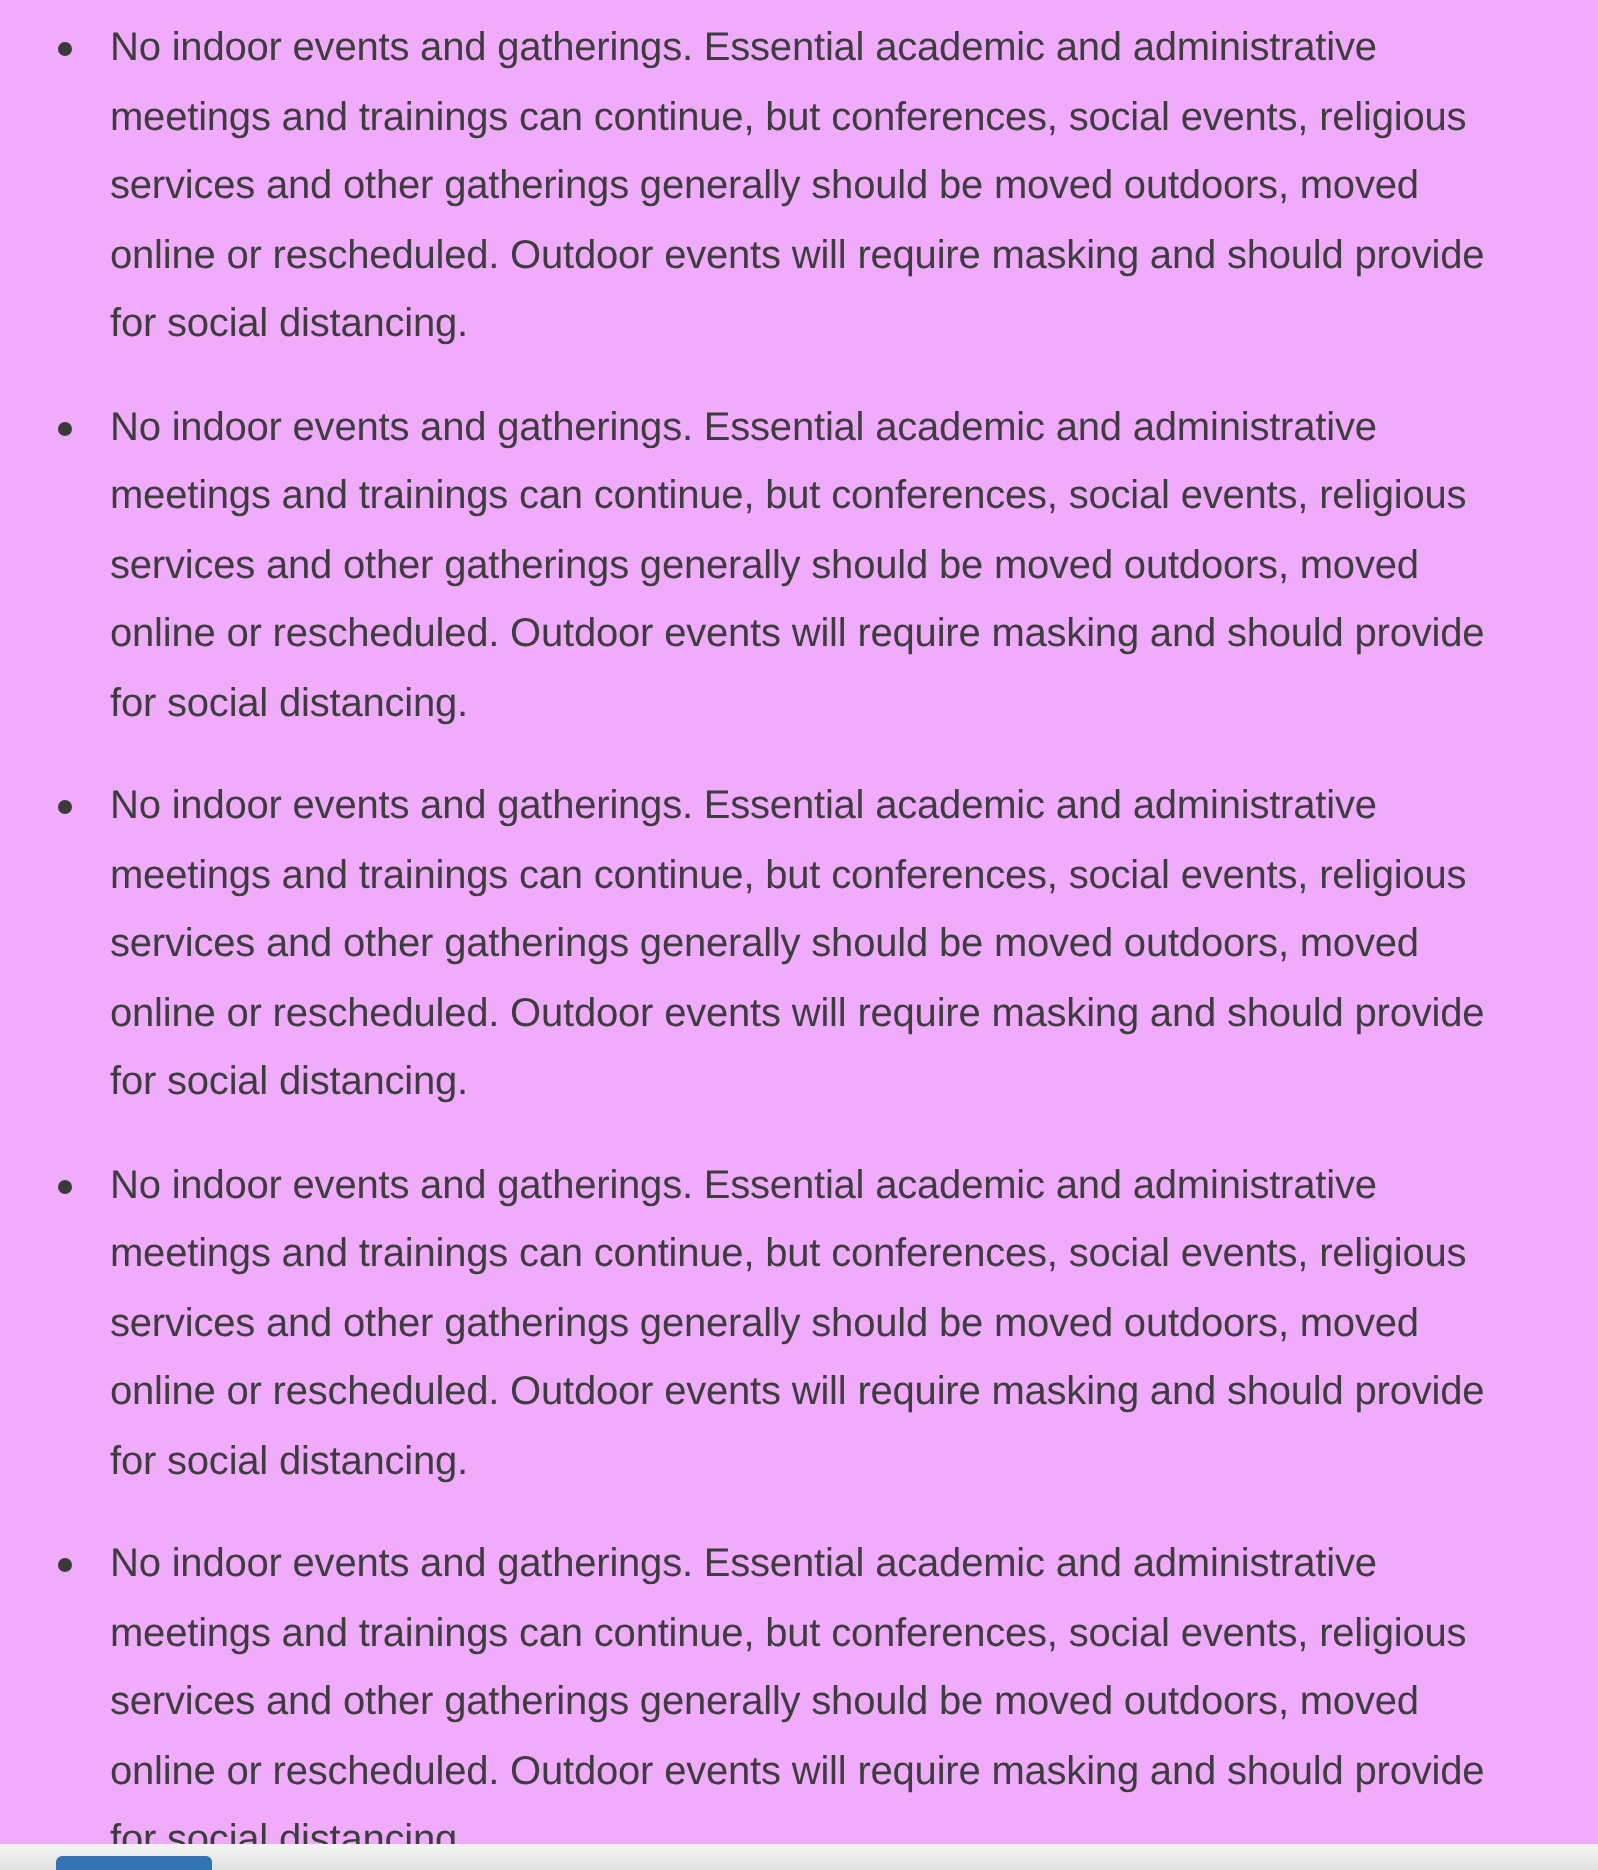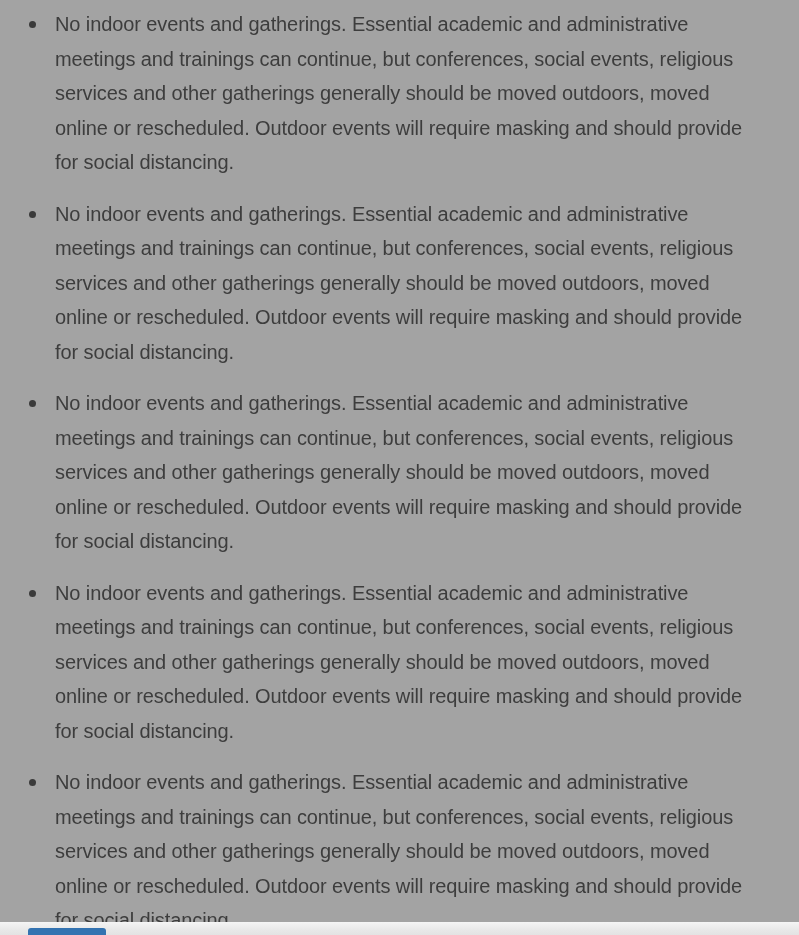--- a/index.html
+++ b/index.html
@@ -7,21 +7,21 @@
     width: 799px;
     height: 935px;
     overflow: hidden;
     background: #ffffff;
     font-family: "Liberation Sans", "DejaVu Sans", sans-serif;
   }
   .page {
     position: relative;
     width: 799px;
     height: 935px;
-    background: #a3a3a3;
+    background: #f0abfc;
   }
   .bullet-list {
     list-style: none;
     padding: 7px 0 0 55px;
     width: 765px;
   }
   .bullet-list li {
     position: relative;
     width: 706px;
     font-size: 20px;

